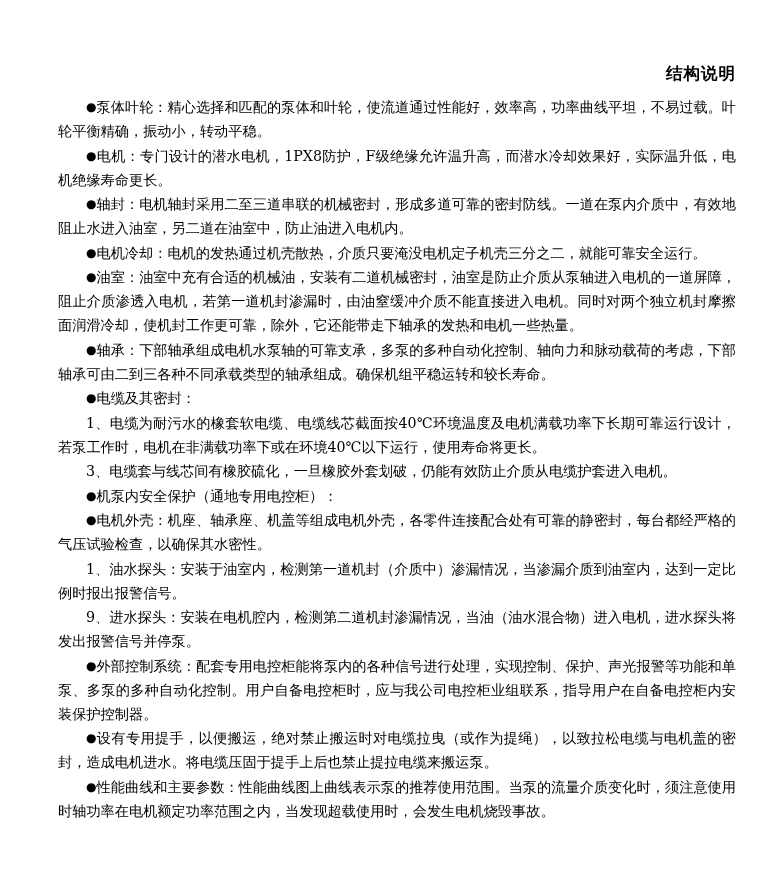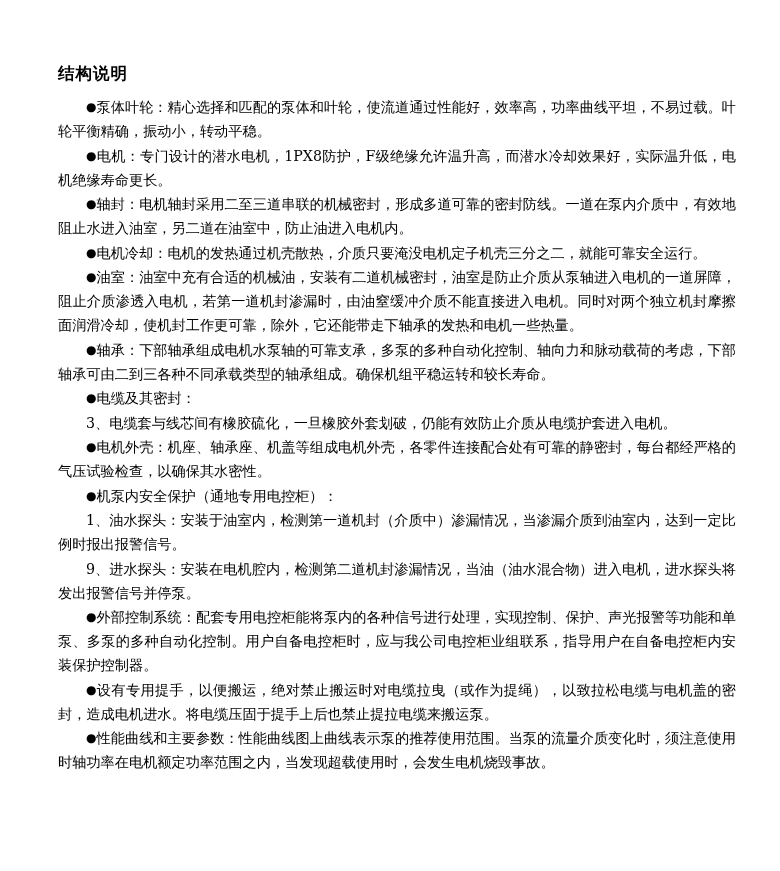--- a/index.html
+++ b/index.html
@@ -21,20 +21,21 @@
     box-sizing: border-box;
     padding: 62px 44px 0 58px;
   }
   .doc-title {
     font-family: "DejaVu Sans", "Liberation Sans", sans-serif;
     font-weight: bold;
     font-size: 16.5px;
     letter-spacing: 1px;
     margin: 0 0 10px 0;
     line-height: 1.4;
+    text-align: right;
   }
   .body-block {
     font-size: 14.2px;
     line-height: 1.69;
     text-align: justify;
     text-justify: inter-ideograph;
   }
   .para {
     margin: 0 0 0.5px 0;
     text-indent: 28px;
@@ -54,22 +55,23 @@
 <div class="page">
   <h1 class="doc-title">结构说明</h1>
   <div class="body-block">
     <p class="para"><span class="bullet">●</span><span>泵体叶轮：精心选择和匹配的泵体和叶轮，使流道通过性能好，效率高，功率曲线平坦，不易过载。叶轮平衡精确，振动小，转动平稳。</span></p>
     <p class="para"><span class="bullet">●</span><span>电机：专门设计的潜水电机，1PX8防护，F级绝缘允许温升高，而潜水冷却效果好，实际温升低，电机绝缘寿命更长。</span></p>
     <p class="para"><span class="bullet">●</span><span>轴封：电机轴封采用二至三道串联的机械密封，形成多道可靠的密封防线。一道在泵内介质中，有效地阻止水进入油室，另二道在油室中，防止油进入电机内。</span></p>
     <p class="para"><span class="bullet">●</span><span>电机冷却：电机的发热通过机壳散热，介质只要淹没电机定子机壳三分之二，就能可靠安全运行。</span></p>
     <p class="para"><span class="bullet">●</span><span>油室：油室中充有合适的机械油，安装有二道机械密封，油室是防止介质从泵轴进入电机的一道屏障，阻止介质渗透入电机，若第一道机封渗漏时，由油窒缓冲介质不能直接进入电机。同时对两个独立机封摩擦面润滑冷却，使机封工作更可靠，除外，它还能带走下轴承的发热和电机一些热量。</span></p>
     <p class="para"><span class="bullet">●</span><span>轴承：下部轴承组成电机水泵轴的可靠支承，多泵的多种自动化控制、轴向力和脉动载荷的考虑，下部轴承可由二到三各种不同承载类型的轴承组成。确保机组平稳运转和较长寿命。</span></p>
     <p class="para"><span class="bullet">●</span><span>电缆及其密封：</span></p>
+    <p class="para numbered"><span class="bullet"></span><span>1、电缆为耐污水的橡套软电缆、电缆线芯截面按40℃环境温度及电机满载功率下长期可靠运行设计，若泵工作时，电机在非满载功率下或在环境40℃以下运行，使用寿命将更长。</span></p>
     <p class="para numbered"><span class="bullet"></span><span>3、电缆套与线芯间有橡胶硫化，一旦橡胶外套划破，仍能有效防止介质从电缆护套进入电机。</span></p>
+    <p class="para"><span class="bullet">●</span><span>机泵内安全保护（通地专用电控柜）：</span></p>
     <p class="para"><span class="bullet">●</span><span>电机外壳：机座、轴承座、机盖等组成电机外壳，各零件连接配合处有可靠的静密封，每台都经严格的气压试验检查，以确保其水密性。</span></p>
-    <p class="para"><span class="bullet">●</span><span>机泵内安全保护（通地专用电控柜）：</span></p>
     <p class="para numbered"><span class="bullet"></span><span>1、油水探头：安装于油室内，检测第一道机封（介质中）渗漏情况，当渗漏介质到油室内，达到一定比例时报出报警信号。</span></p>
     <p class="para numbered"><span class="bullet"></span><span>9、进水探头：安装在电机腔内，检测第二道机封渗漏情况，当油（油水混合物）进入电机，进水探头将发出报警信号并停泵。</span></p>
     <p class="para"><span class="bullet">●</span><span>外部控制系统：配套专用电控柜能将泵内的各种信号进行处理，实现控制、保护、声光报警等功能和单泵、多泵的多种自动化控制。用户自备电控柜时，应与我公司电控柜业组联系，指导用户在自备电控柜内安装保护控制器。</span></p>
     <p class="para"><span class="bullet">●</span><span>设有专用提手，以便搬运，绝对禁止搬运时对电缆拉曳（或作为提绳），以致拉松电缆与电机盖的密封，造成电机进水。将电缆压固于提手上后也禁止提拉电缆来搬运泵。</span></p>
     <p class="para"><span class="bullet">●</span><span>性能曲线和主要参数：性能曲线图上曲线表示泵的推荐使用范围。当泵的流量介质变化时，须注意使用时轴功率在电机额定功率范围之内，当发现超载使用时，会发生电机烧毁事故。</span></p>
   </div>
 </div>
 
 </body></html>

